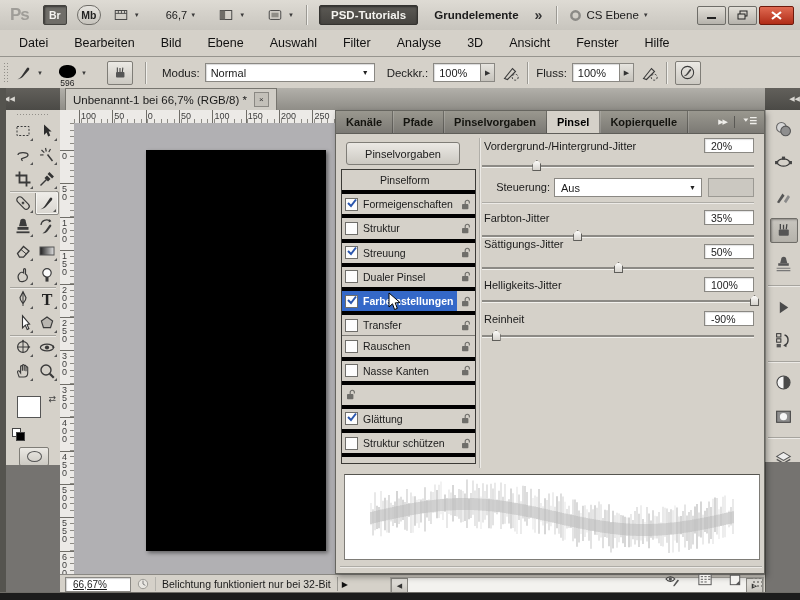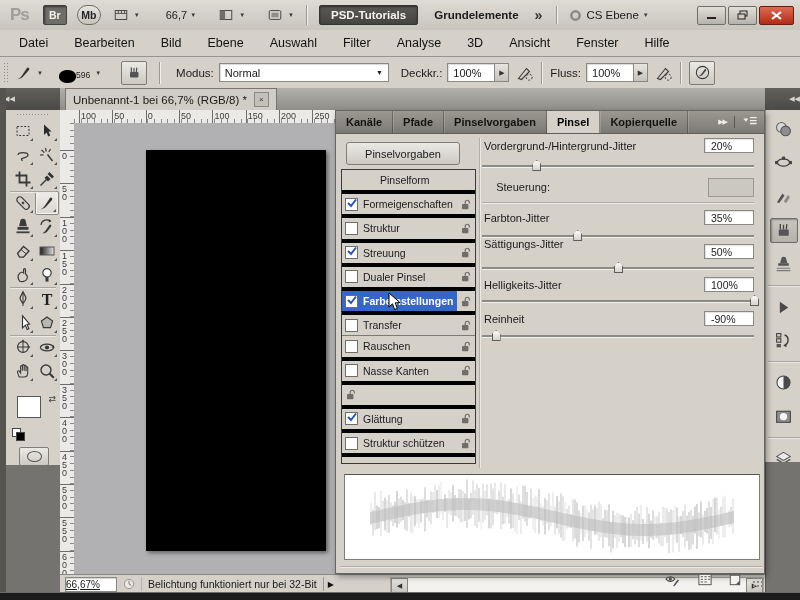--- a/index.html
+++ b/index.html
@@ -34,21 +34,21 @@
   .winbtn.close{width:33px;background:linear-gradient(#e06a52,#b02c17);border-color:#6e1a0c;}
   
   #menubar{left:0;top:30px;width:800px;height:26px;display:flex;align-items:center;
            background:#d5d1c9;border-bottom:1px solid #96948e;padding-left:6px;}
   .menu-item{padding:0 13px;font-size:12.5px;color:#111;}
   
   #optionsbar{left:0;top:57px;width:800px;height:31px;background:#d5d1c9;border-bottom:1px solid #96948e;
               display:flex;align-items:center;}
   #optionsbar .grip{width:5px;height:22px;margin:0 6px 0 3px;}
   .ob-ico{width:20px;height:18px;display:inline-block;}
-  #brush-size-ctl{display:flex;flex-direction:row;align-items:flex-start;margin:8px 2px 0 10px;line-height:1;}
+  #brush-size-ctl{display:flex;flex-direction:column;align-items:center;margin:8px 2px 0 10px;line-height:1;}
   #brush-size-ctl .tip{width:17px;height:13px;background:#000;border-radius:45%;}
   #brush-size-ctl .num{font-size:8.5px;margin-top:1px;color:#222;}
   .ob-field{height:17px;display:flex;align-items:center;padding:0 5px;font-size:11px;background:#fff;
             border:1px solid #8a8883;box-shadow:inset 1px 1px 1px rgba(0,0,0,.15);}
   .mini-btn{width:13px;height:17px;display:flex;align-items:center;justify-content:center;font-size:7px;
             background:linear-gradient(#e6e4df,#c6c3bc);border:1px solid #8a8883;border-left:none;color:#333;}
   .ob-label{font-size:11.5px;margin:0 5px 0 12px;}
   .ob-tool-btn{width:24px;height:22px;display:flex;align-items:center;justify-content:center;margin-left:8px;}
   
   #left-edge{left:0;top:88px;width:6px;height:504px;background:#55544f;}
@@ -90,21 +90,21 @@
   .rtick-h{position:absolute;top:0;width:1px;height:13px;background:#6f6d68;}
   .rlabel-h{position:absolute;top:1px;font-size:9px;color:#3c3c3c;}
   .rtick-v{position:absolute;left:0;width:14px;height:1px;background:#6f6d68;}
   .rlabel-v{position:absolute;left:2px;font-size:9px;color:#3c3c3c;width:8px;word-break:break-all;line-height:8px;}
   #canvas-area{left:74px;top:123px;width:691px;height:451px;background:#b1b0b3;overflow:hidden;}
   #canvas-image{position:absolute;left:72px;top:27px;width:180px;height:401px;background:#000;
                 box-shadow:2px 2px 4px rgba(0,0,0,.45);}
   
   #statusbar{left:60px;top:574px;width:705px;height:18px;background:#d5d1c9;border-top:1px solid #8a8883;
              display:flex;align-items:center;}
-  #status-zoom{margin-left:5px;width:50px;height:13px;font-size:10px;display:flex;align-items:center;padding:0 0;text-decoration:underline;}
+  #status-zoom{margin-left:5px;width:50px;height:13px;font-size:10px;display:flex;align-items:center;padding:0 7px;text-decoration:underline;}
   #status-icon{width:14px;height:14px;margin:0 5px;}
   #status-msg{font-size:10.5px;padding:0 6px;border-left:1px solid #b5b3ad;border-right:1px solid #9b9993;height:14px;display:flex;align-items:center;}
   #status-flyout{font-size:8px;margin-left:4px;color:#111;}
   #h-scrollbar{position:absolute;left:330px;top:2px;width:372px;height:14px;background:#f3f2ef;border:1px solid #aaa8a2;display:flex;justify-content:space-between;}
   .sb-arrow{width:15px;height:100%;display:flex;align-items:center;justify-content:center;font-size:7px;color:#333;
             background:linear-gradient(#e6e4df,#c6c3bc);border:1px solid #8a8883;}
   #bottom-edge{left:0;top:592px;width:800px;height:8px;background:#1c1c1c;border-top:1px solid #6f6d68;}
   
   #right-dock-header{left:765px;top:88px;width:35px;height:22px;background:linear-gradient(#62605b,#4b4a46);
      color:#d8d6d1;font-size:7px;display:flex;align-items:center;justify-content:flex-end;padding-right:4px;border-bottom:1px solid #3a3936;}
@@ -799,20 +799,24 @@
 
       <div id="controls">
         <span class="ctl-label" style="top:6px;">Vordergrund-/Hintergrund-Jitter</span>
         <span class="ctl-value" style="top:4px;">20%</span>
         <span class="track" style="top:31px;">
             <span class="thumb" style="left: calc(20% - 4px);"></span>
           </span>
 
         <span id="steuerung-row">
           <span id="steuerung-label">Steuerung:</span>
+          <span id="steuerung-dd">
+            <span>Aus</span>
+            <span class="dd-arrow">▼</span>
+          </span>
           <span id="steuerung-disabled"></span>
         </span>
         <div id="ctl-divider"></div>
 
         <span class="ctl-label" style="top:78px;">Farbton-Jitter</span>
         <span class="ctl-value" style="top:76px;">35%</span>
         <span class="track" style="top:101px;">
             <span class="thumb" style="left: calc(35% - 4px);"></span>
           </span>
 

